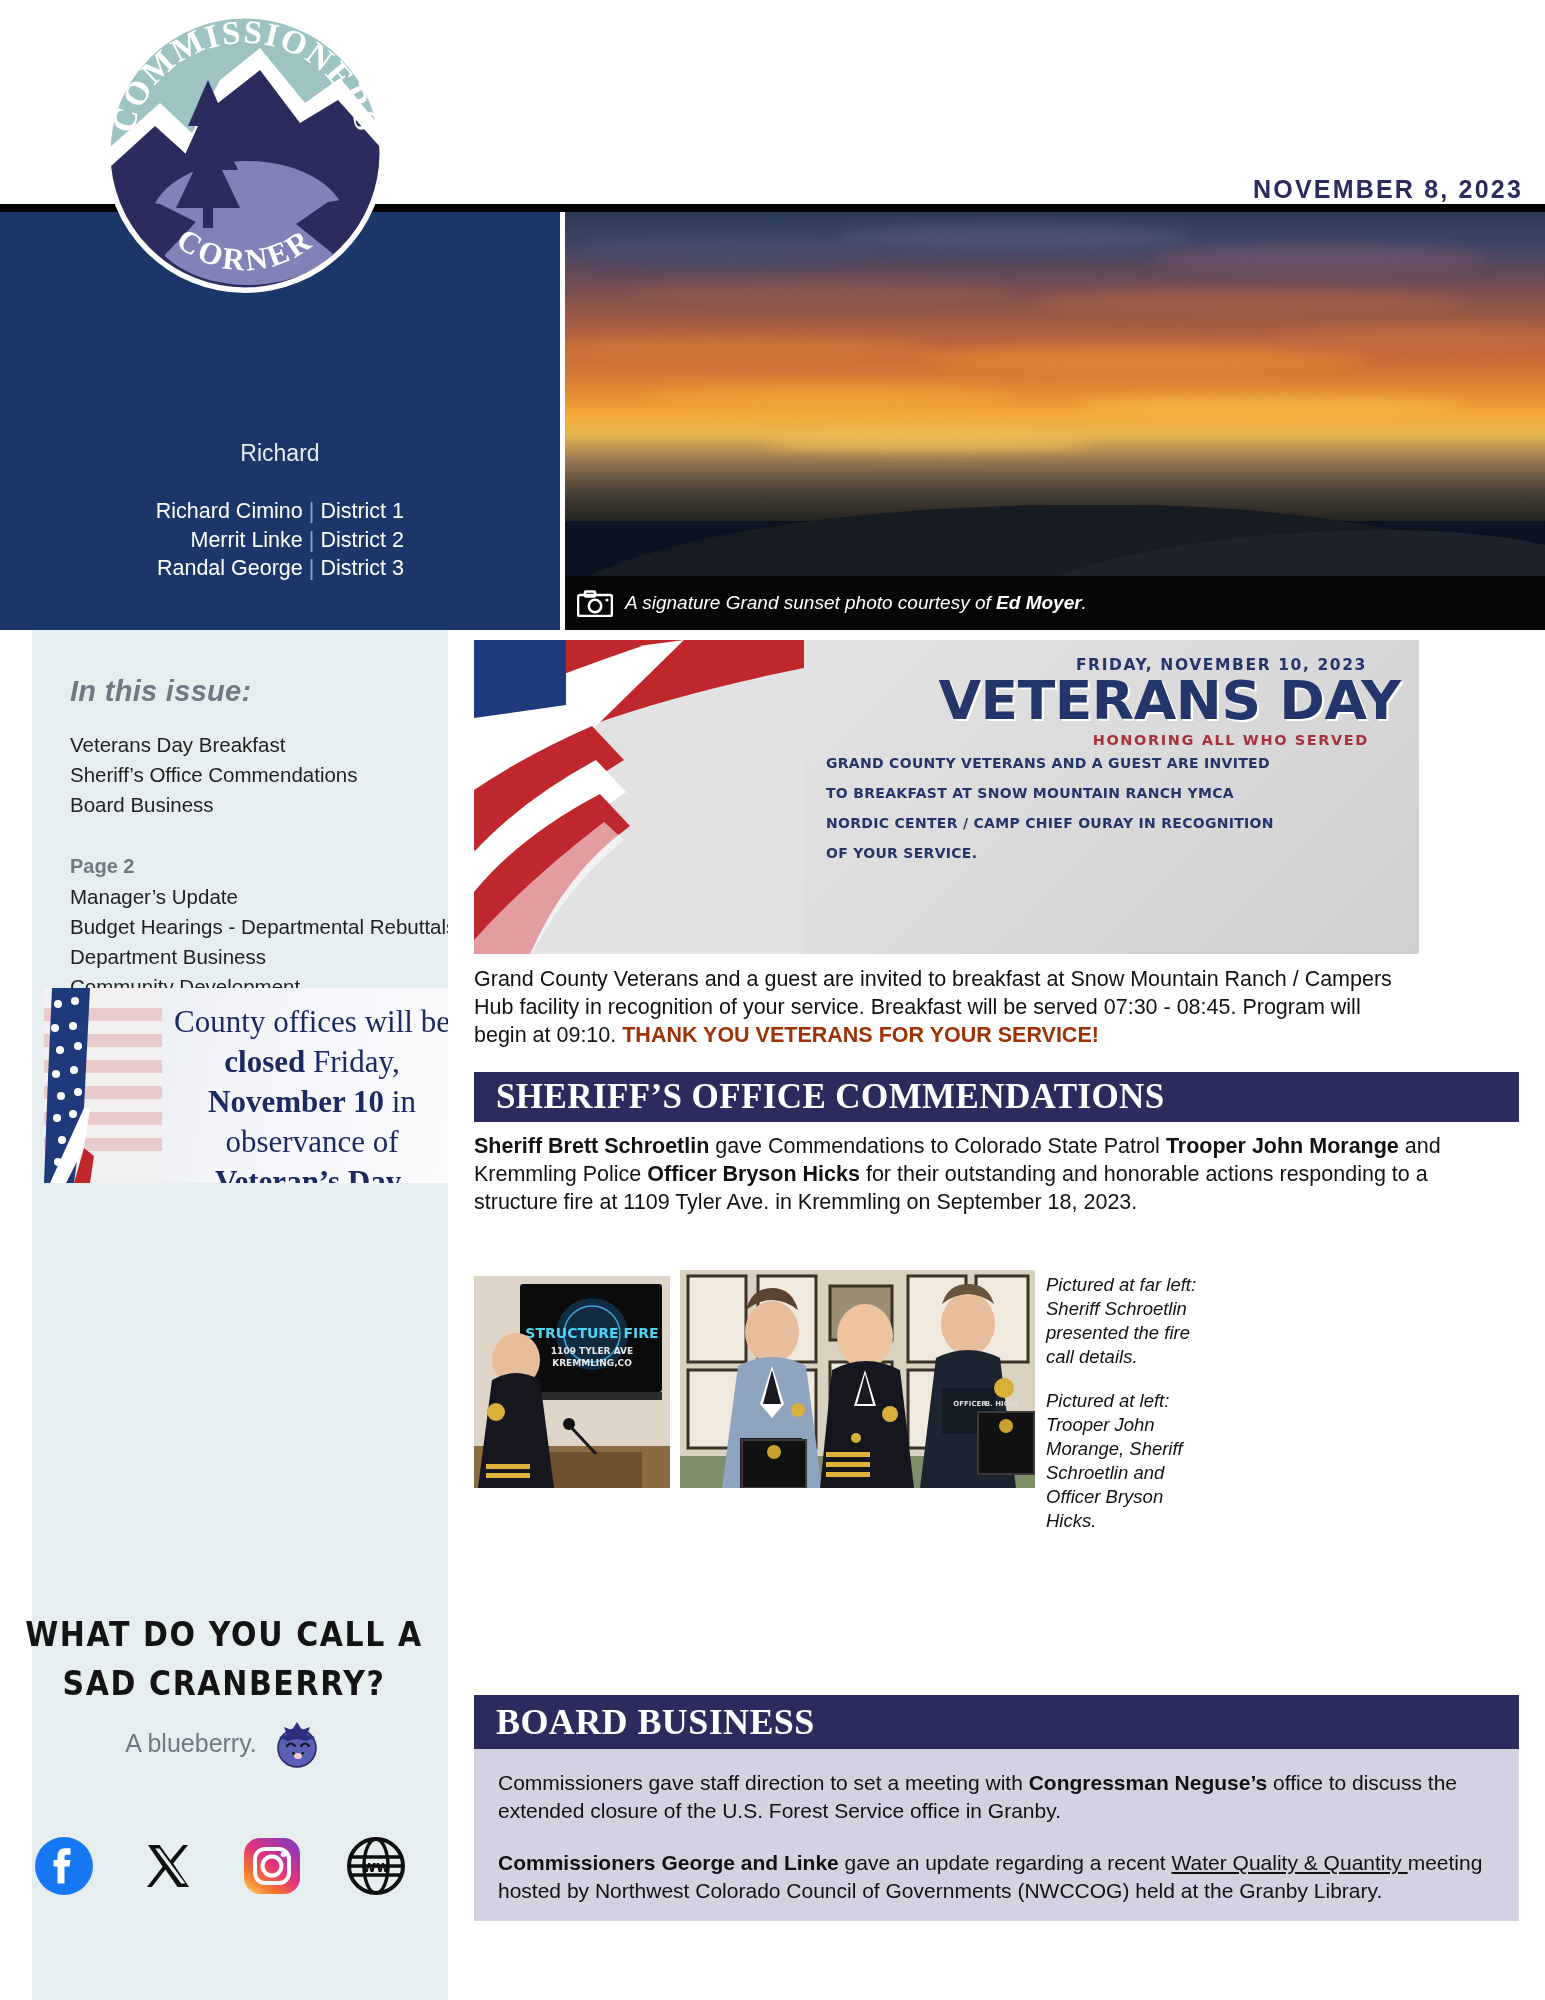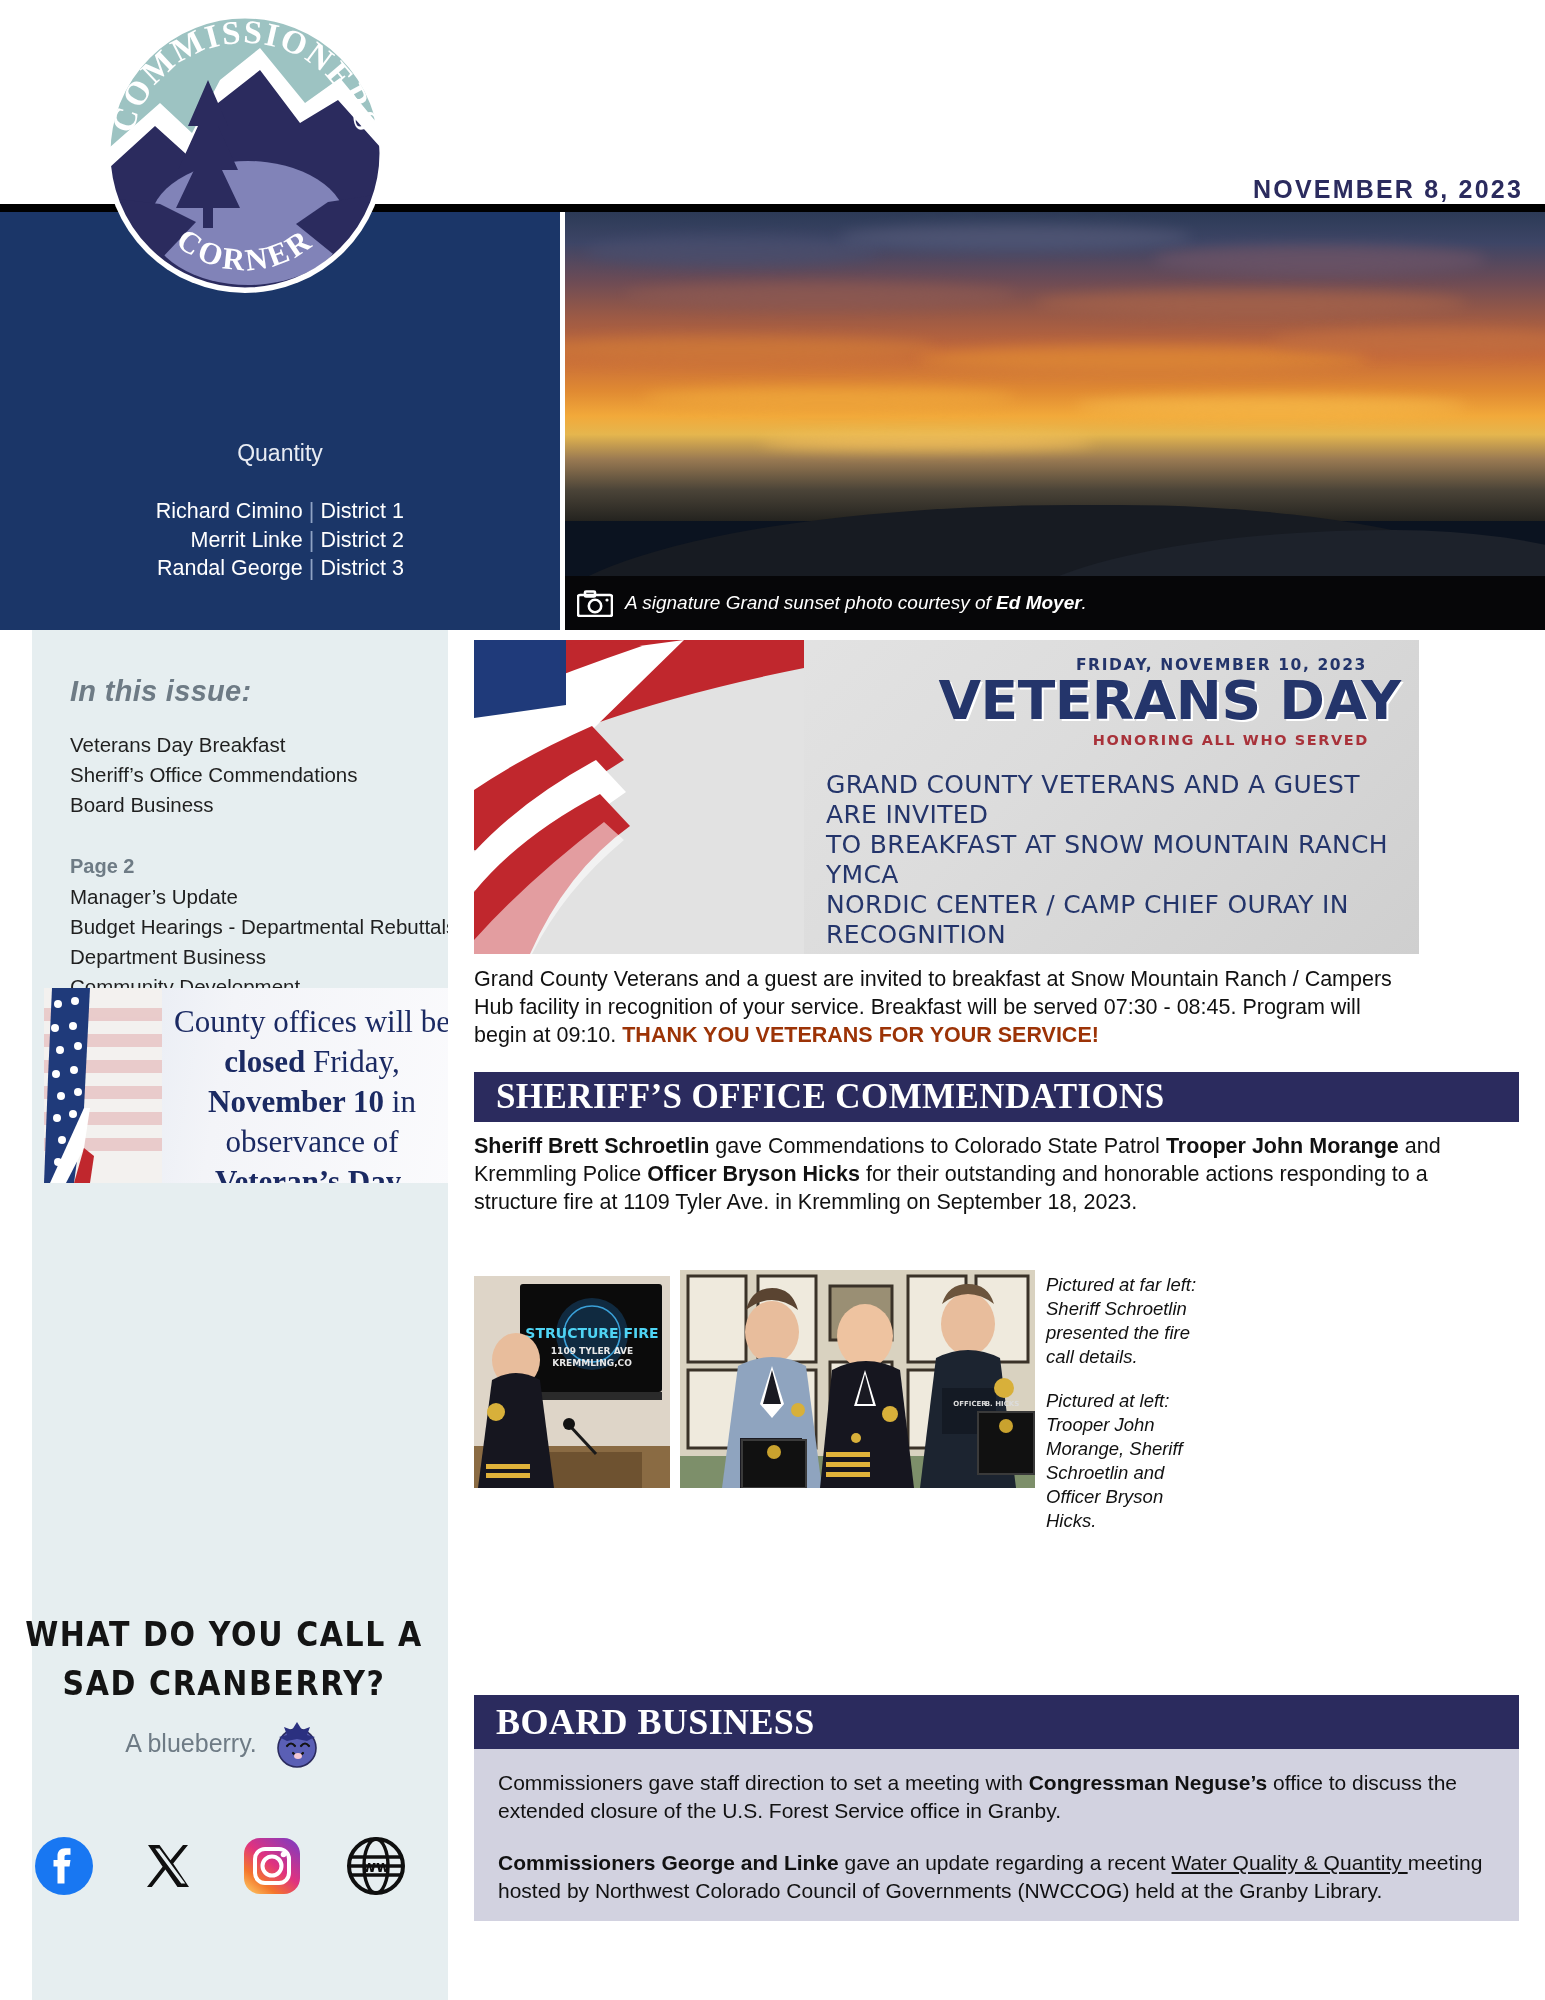--- a/index.html
+++ b/index.html
@@ -237,25 +237,25 @@
     transform: scaleX(1.02);
     text-shadow: 2px 2px 0 #ffffff;
   }
   .flyer-sub {
     text-align: right; color: #a8323a; font-size: 14.5px;
     font-weight: bold; letter-spacing: 1.6px;
     font-family: "DejaVu Sans", sans-serif;
     padding-right: 26px; margin-top: 4px;
   }
   .flyer-body {
-    margin-top: 22px;
-    color: #24356b; font-size: 25px; line-height: 30px;
+    color: #24356b; font-size: 14px; line-height: 30px;
     font-family: "DejaVu Sans", sans-serif;
     letter-spacing: 0.3px;
     text-transform: uppercase;
+    font-weight: bold;
   }
 
   
   .vets-para {
     position: absolute; left: 26px; top: 335px; width: 945px;
     font-size: 21.5px; line-height: 28px; color: #111111;
   }
   .vets-para .thanks { color: #9c3306; font-weight: bold; }
 
   
@@ -312,21 +312,21 @@
   .cam-icon { width: 36px; height: 27px; }
 </style>
 </head>
 <body>
 
 <div class="top-strip"></div>
 <div class="issue-date">NOVEMBER 8, 2023</div>
 <div class="black-rule"></div>
 
 <div class="header-blue">
-  <div class="county-state">Quantity</div>
+  <div class="county-state">Richard</div>
   <div class="commissioner-list">
     <div class="commissioner-row">
       <span>Richard Cimino</span><span class="sep">|</span><span class="dist">District 1</span>
     </div>
     <div class="commissioner-row">
       <span>Merrit Linke</span><span class="sep">|</span><span class="dist">District 2</span>
     </div>
     <div class="commissioner-row">
       <span>Randal George</span><span class="sep">|</span><span class="dist">District 3</span>
     </div>

